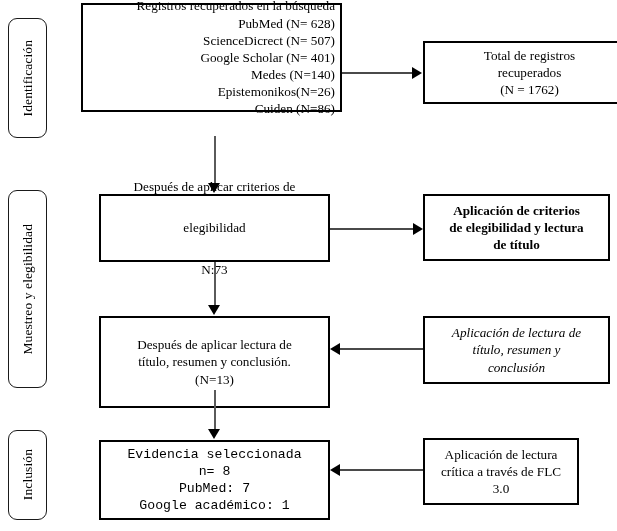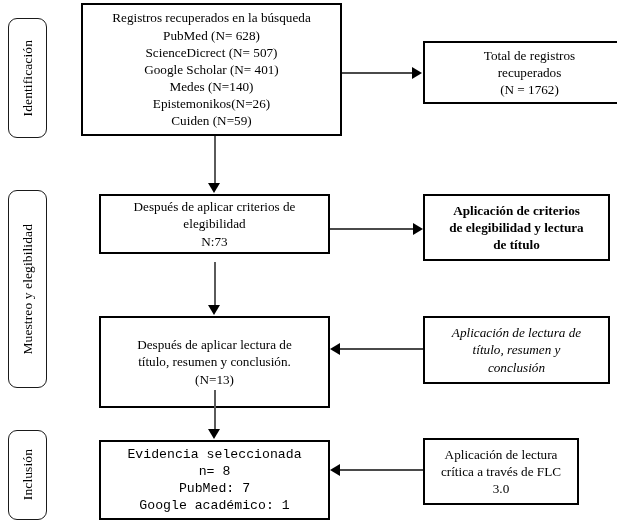--- a/index.html
+++ b/index.html
@@ -109,43 +109,43 @@
   </div>
 
   <div class="stage-label" style="left:8px; top:190px; width:39px; height:198px;">
     <span class="vtext">Muestreo y elegibilidad</span>
   </div>
 
   <div class="stage-label" style="left:8px; top:430px; width:39px; height:90px;">
     <span class="vtext">Inclusión</span>
   </div>
 
-  <div class="box" style="left:81px; top:3px; width:261px; height:133px;">
+  <div class="box" style="left:81px; top:3px; width:261px; height:109px;align-items:flex-end;">
     <span class="ln">Registros recuperados en la búsqueda</span>
     <span class="ln">PubMed (N= 628)</span>
     <span class="ln">ScienceDicrect (N= 507)</span>
     <span class="ln">Google Scholar (N= 401)</span>
     <span class="ln">Medes (N=140)</span>
     <span class="ln">Epistemonikos(N=26)</span>
-    <span class="ln">Cuiden (N=59)</span>
+    <span class="ln">Cuiden (N=86)</span>
   </div>
 
   <div class="hline" style="left:342px; top:72px; width:72px;"></div>
   <div class="hhead-right" style="left:412px; top:66.5px;"></div>
 
   <div class="box thin" style="left:423px; top:41px; width:213px; height:63px;">
     <span class="ln">Total de registros</span>
     <span class="ln">recuperados</span>
     <span class="ln">(N = 1762)</span>
   </div>
 
   <div class="vline" style="left:214px; top:136px; width:1.6px; height:50px;"></div>
   <div class="vhead" style="left:208.3px; top:183px;"></div>
 
-  <div class="box" style="left:99px; top:194px; width:231px; height:60px;">
+  <div class="box" style="left:99px; top:194px; width:231px; height:68px;gap:24px;">
     <span class="ln">Después de aplicar criterios de</span>
     <span class="ln">elegibilidad</span>
     <span class="ln">N:73</span>
   </div>
 
   <div class="hline" style="left:330px; top:228px; width:85px;"></div>
   <div class="hhead-right" style="left:413px; top:222.5px;"></div>
 
   <div class="box thin" style="left:423px; top:194px; width:187px; height:67px;font-weight:bold;">
     <span class="ln">Aplicación de criterios</span>

